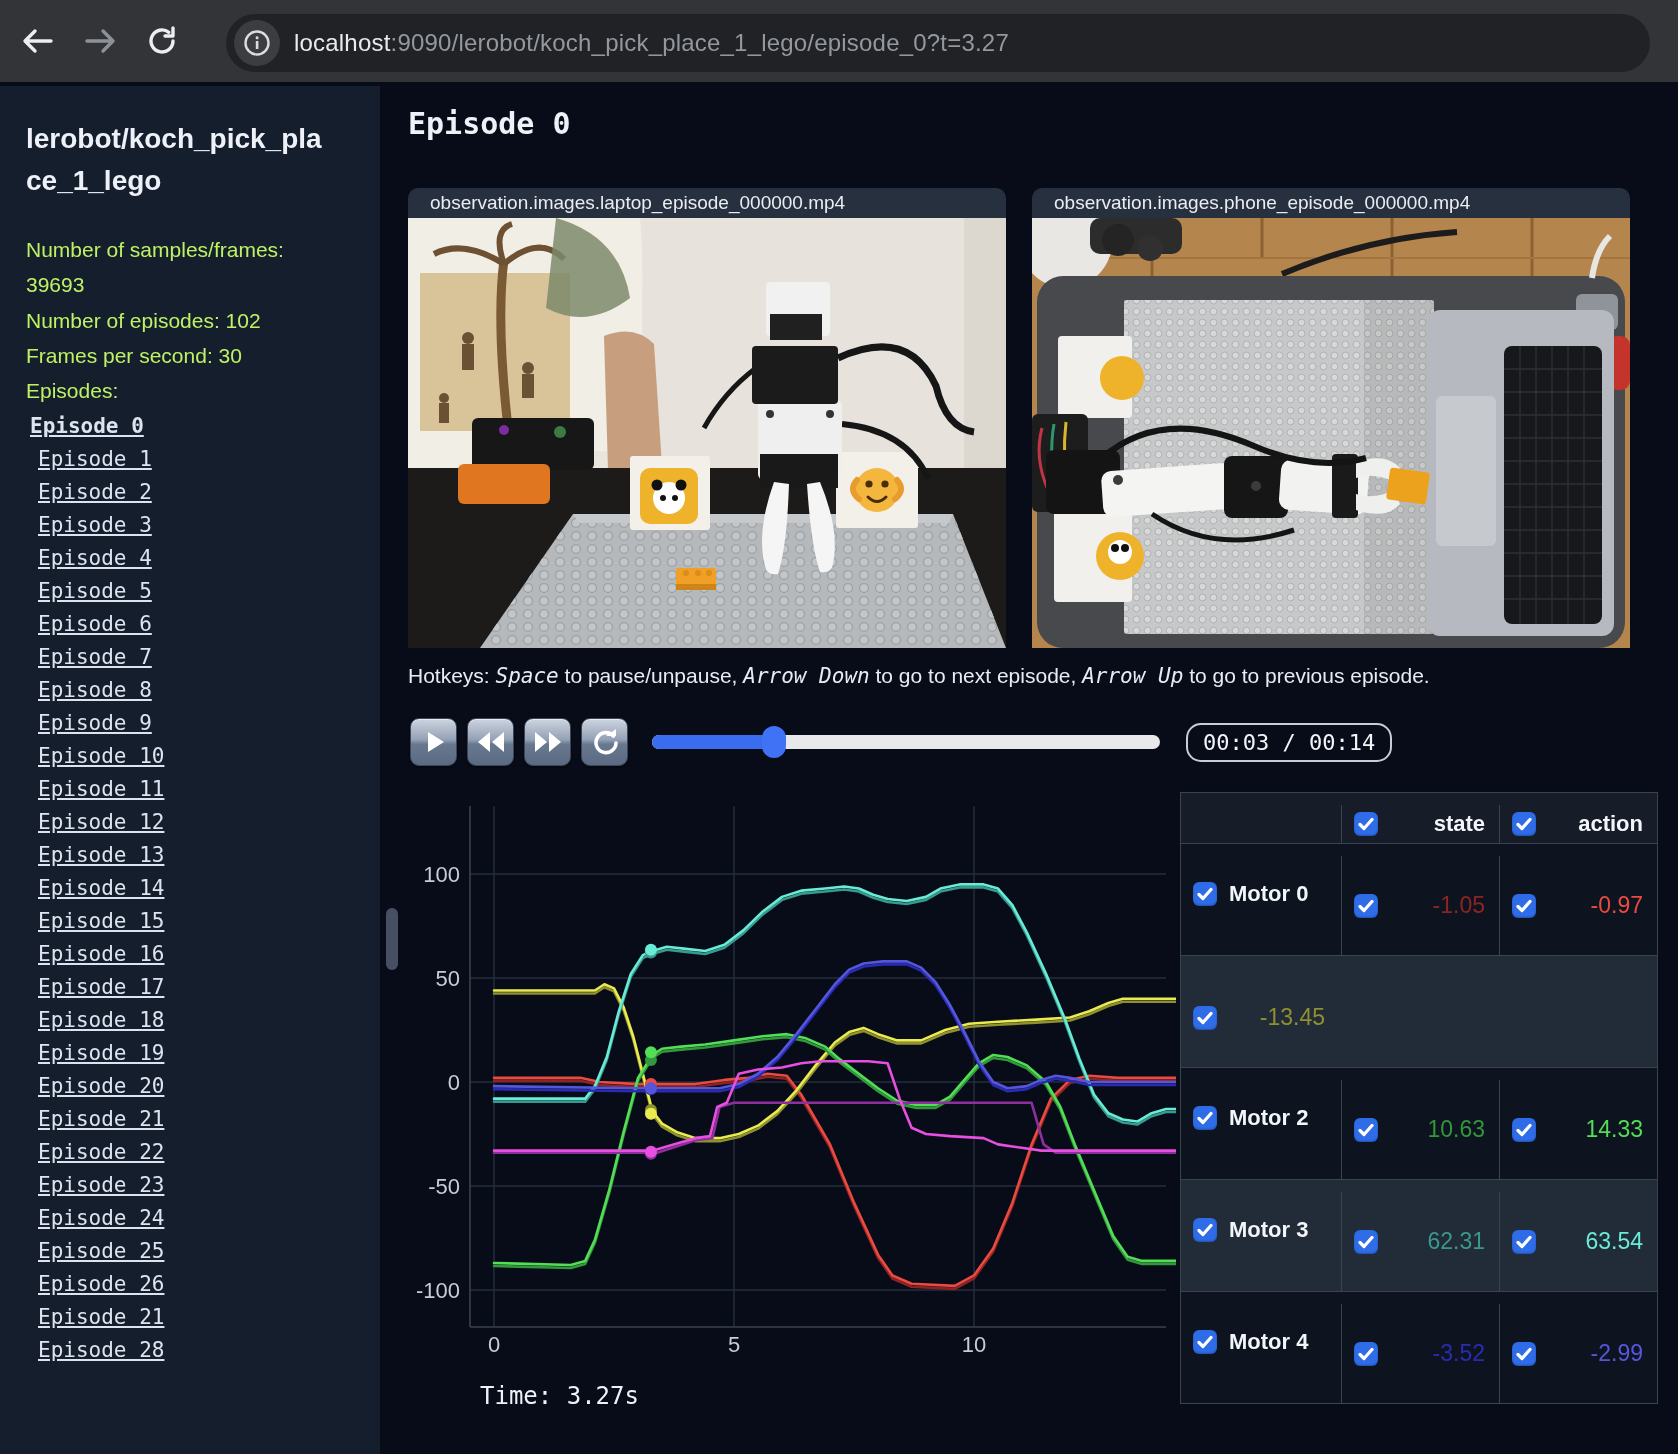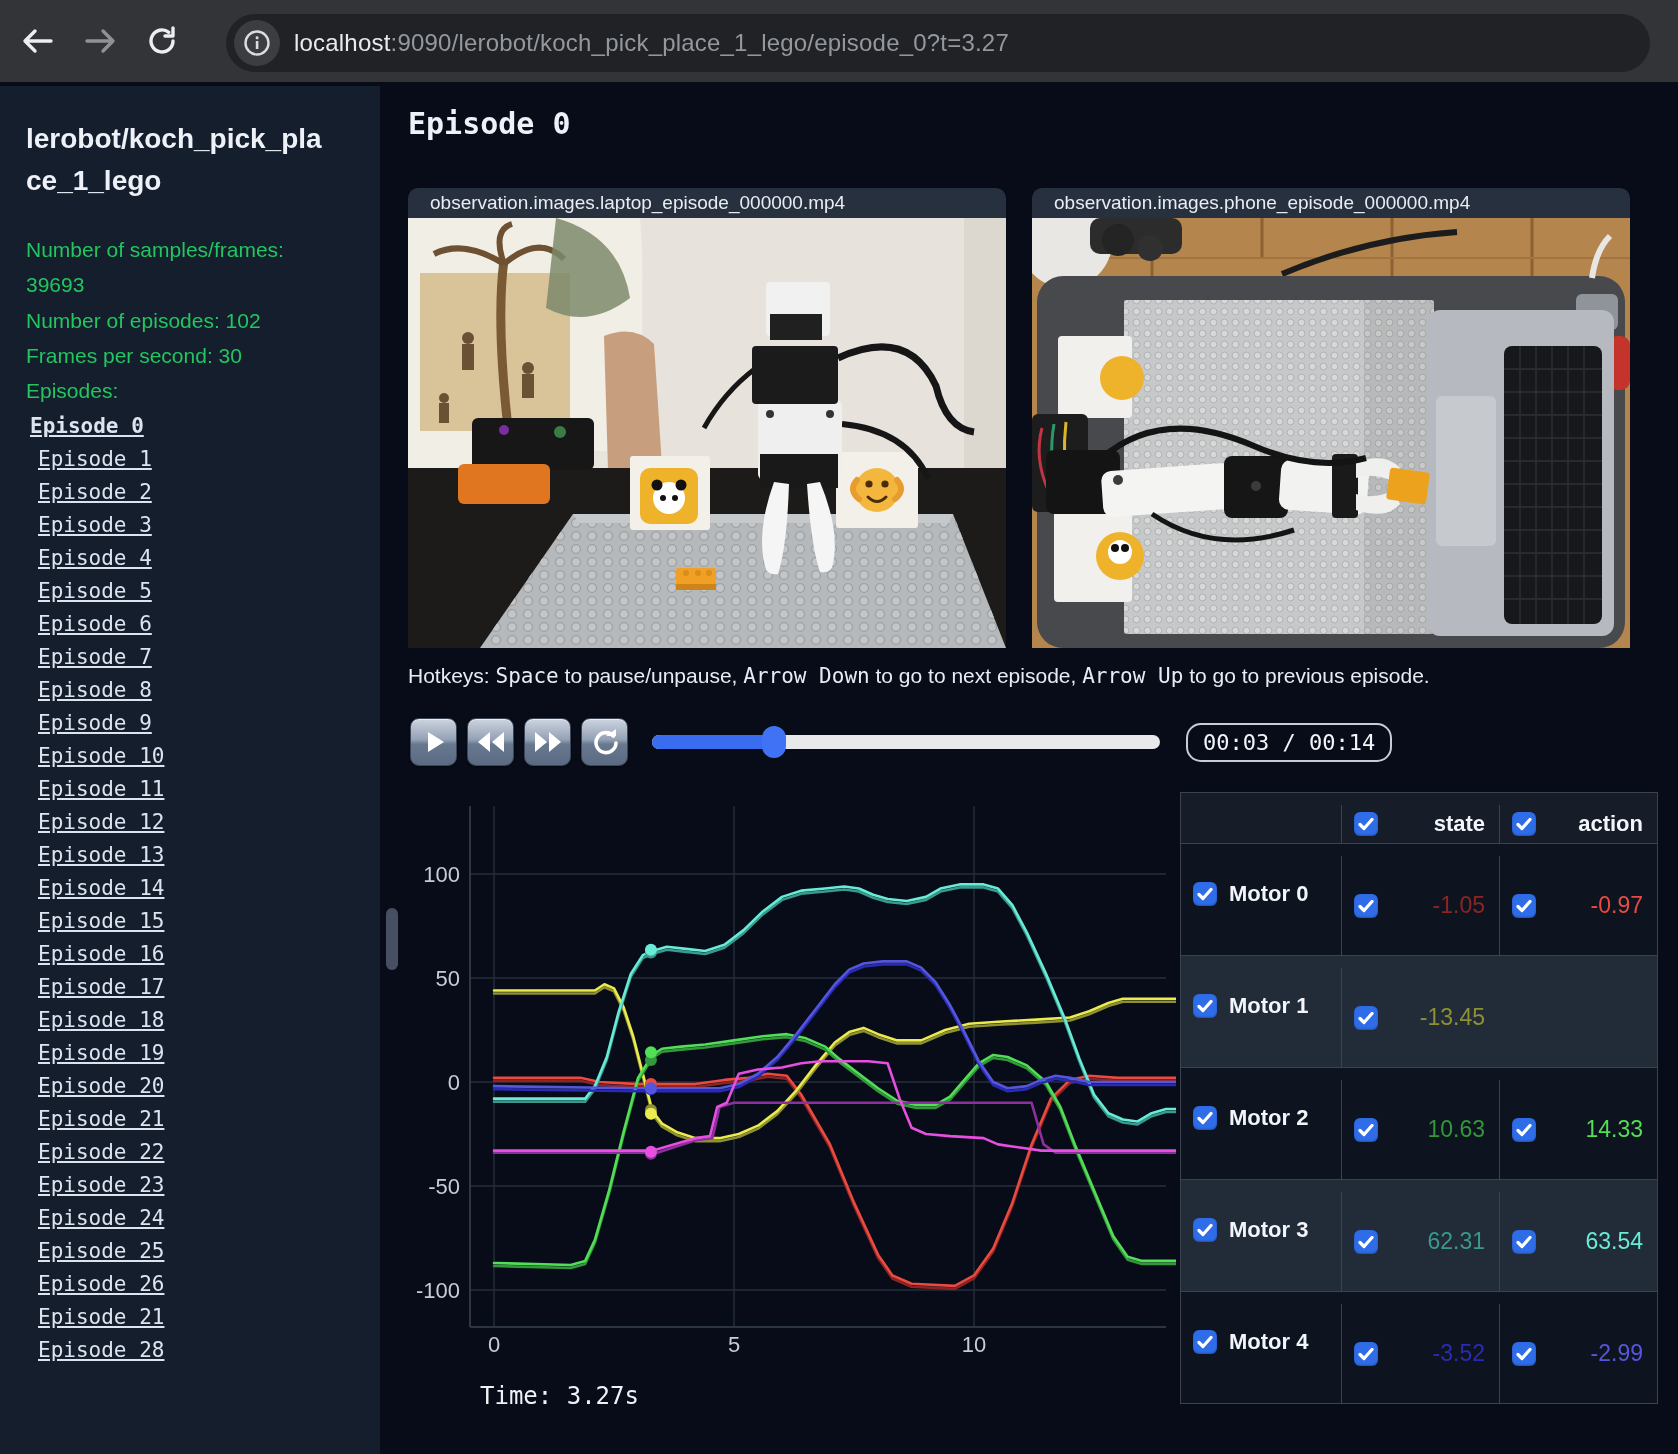--- a/index.html
+++ b/index.html
@@ -20,42 +20,42 @@
   .url-rest { color:#93989f; }
 
   
   .sidebar { position:absolute; left:0; top:86px; width:380px; height:1368px;
              background:#151e2d; color:#e7ebf2; padding:32px 20px 0 26px; overflow:hidden; }
   .main { position:absolute; left:380px; top:86px; width:1298px; height:1368px;
           background:#070c18; color:#e7ebf2; }
 
   .ds-title { font-size:28px; font-weight:bold; line-height:1.5; width:300px;
               word-break:break-all; color:#eef1f7; }
-  .info-line { font-size:21px; line-height:1.68; color:#22c55e; width:300px; }
+  .info-line { font-size:21px; line-height:1.68; color:#bef264; width:300px; }
   .info-block { margin-top:30px; }
   .episode-list { margin-top:2px; }
   .episode-list a { display:block; font-family:"DejaVu Sans Mono",monospace; font-size:21px;
                     line-height:33px; color:#dde4ef; text-decoration:underline;
                     padding-left:12px; cursor:pointer; }
   .episode-list a.active { font-weight:bold; padding-left:4px; }
 
   .page-title { position:absolute; left:28px; top:20px; font-family:"DejaVu Sans Mono",monospace;
                 font-size:30px; font-weight:bold; color:#eef2f8; }
 
   
   .videos { position:absolute; left:28px; top:102px; display:flex; gap:26px; }
   .video-card { width:598px; background:#0d1320; border-radius:10px; }
   .video-header { height:30px; background:#27303e; border-radius:10px 10px 0 0;
                   display:flex; align-items:center; padding-left:22px;
                   font-size:19px; color:#e9edf3; white-space:nowrap; overflow:hidden; }
   .video-frame { width:598px; height:430px; display:block; }
 
   
   .hotkeys { position:absolute; left:28px; top:578px; font-size:21px; color:#e7ebf2; }
-  .hotkeys .k { font-family:"DejaVu Sans Mono",monospace; }
+  .hotkeys .k { font-family:"DejaVu Sans Mono",monospace;font-style:italic; }
 
   
   .controls { position:absolute; left:30px; top:628px; height:56px; display:flex; align-items:center; }
   .pbtn { width:47px; height:48px; margin-right:10px; border-radius:9px; cursor:pointer;
           border:1px solid #3d4758;
           background:linear-gradient(180deg,#ccd4df 0%,#94a1b5 45%,#67788f 55%,#5a6a82 100%);
           display:flex; align-items:center; justify-content:center;
           box-shadow:inset 0 1px 0 rgba(255,255,255,.55), 0 1px 2px rgba(0,0,0,.5); }
   .slider { position:relative; width:508px; height:14px; margin-left:14px; background:#e9e9ec;
             border-radius:7px; cursor:pointer; }
@@ -420,28 +420,20 @@
         <div class="mt-cell c-val row-even">
           <span class="checkbox">
             <svg width="16" height="14" viewBox="0 0 16 14">
               <path d="M2 7.5 L6 11.5 L14 2.5" stroke="#ffffff" stroke-width="3.2" fill="none" stroke-linecap="round" stroke-linejoin="round"></path>
             </svg>
           </span>
           <span class="val" style="color: rgb(234, 74, 63);">-0.97</span>
         </div>
       </div>
       <div class="mt-row body-row row-odd">
-        <div class="mt-cell c-label">
-          <span class="checkbox">
-            <svg width="16" height="14" viewBox="0 0 16 14">
-              <path d="M2 7.5 L6 11.5 L14 2.5" stroke="#ffffff" stroke-width="3.2" fill="none" stroke-linecap="round" stroke-linejoin="round"></path>
-            </svg>
-          </span>
-          <span class="motor-name">Motor 1</span>
-        </div>
         <div class="mt-cell c-val row-odd">
           <span class="checkbox">
             <svg width="16" height="14" viewBox="0 0 16 14">
               <path d="M2 7.5 L6 11.5 L14 2.5" stroke="#ffffff" stroke-width="3.2" fill="none" stroke-linecap="round" stroke-linejoin="round"></path>
             </svg>
           </span>
           <span class="val" style="color: rgb(143, 144, 48);">-13.45</span>
         </div>
       </div>
       <div class="mt-row body-row row-even">

